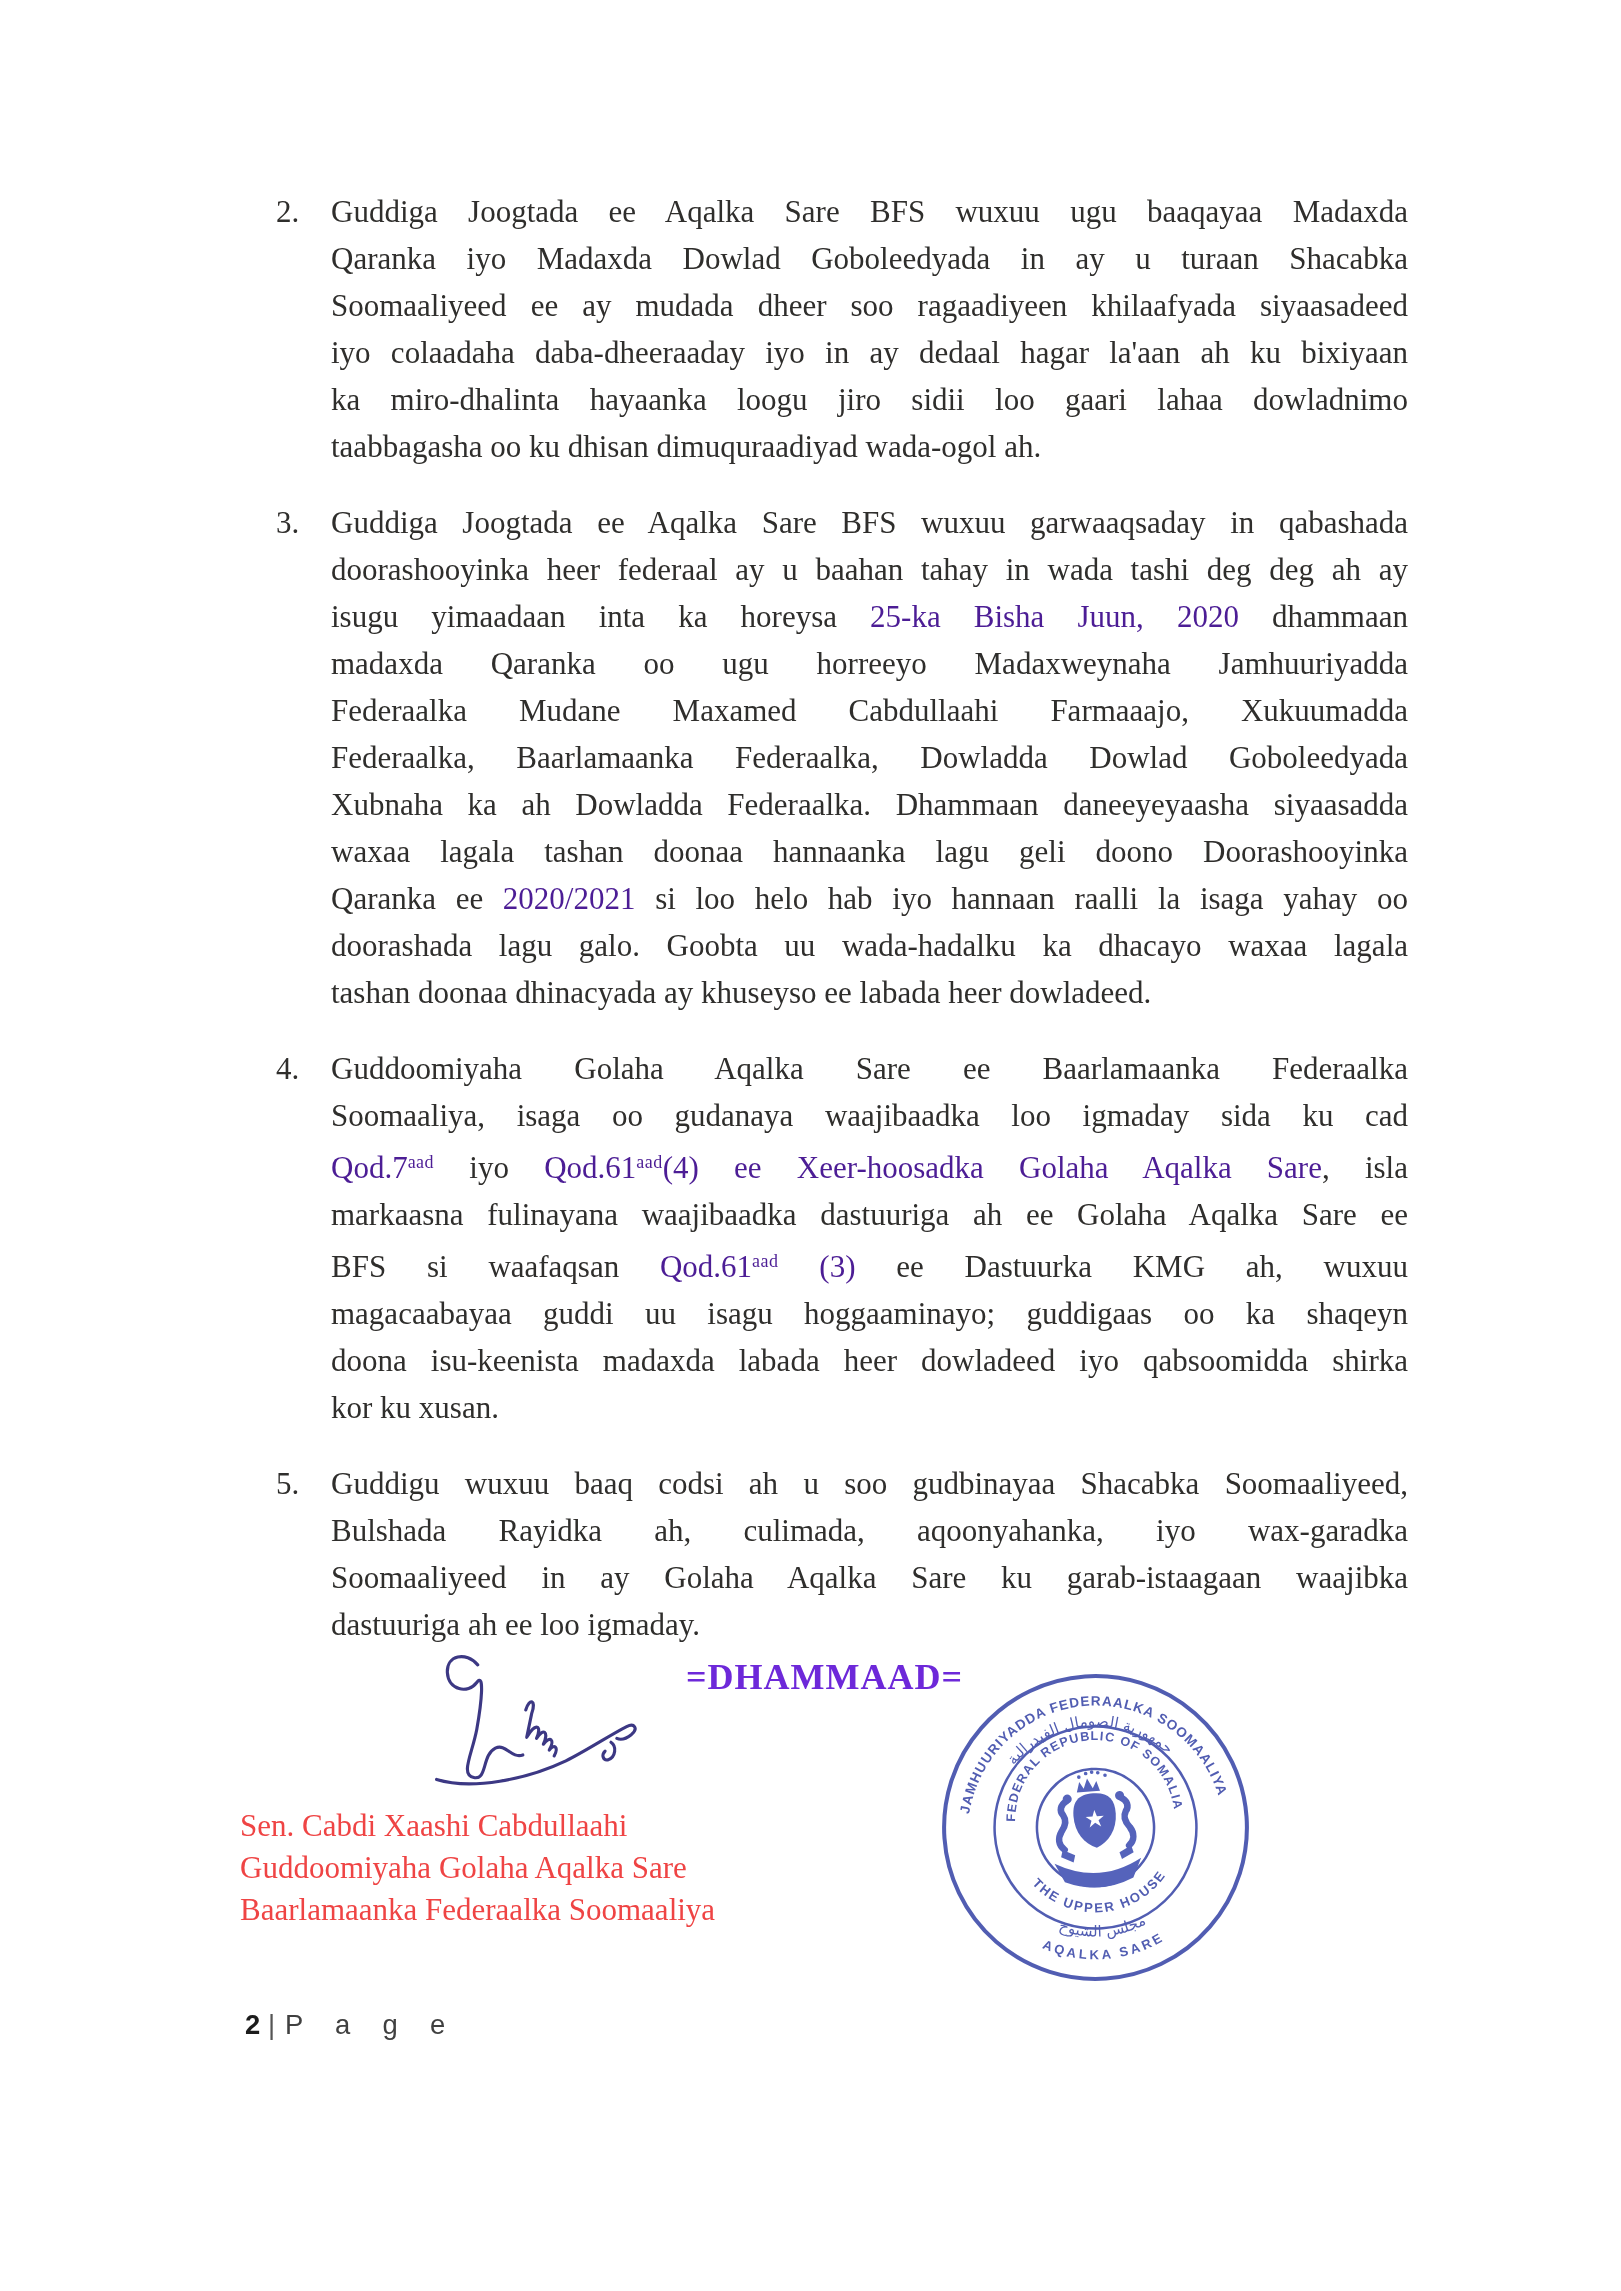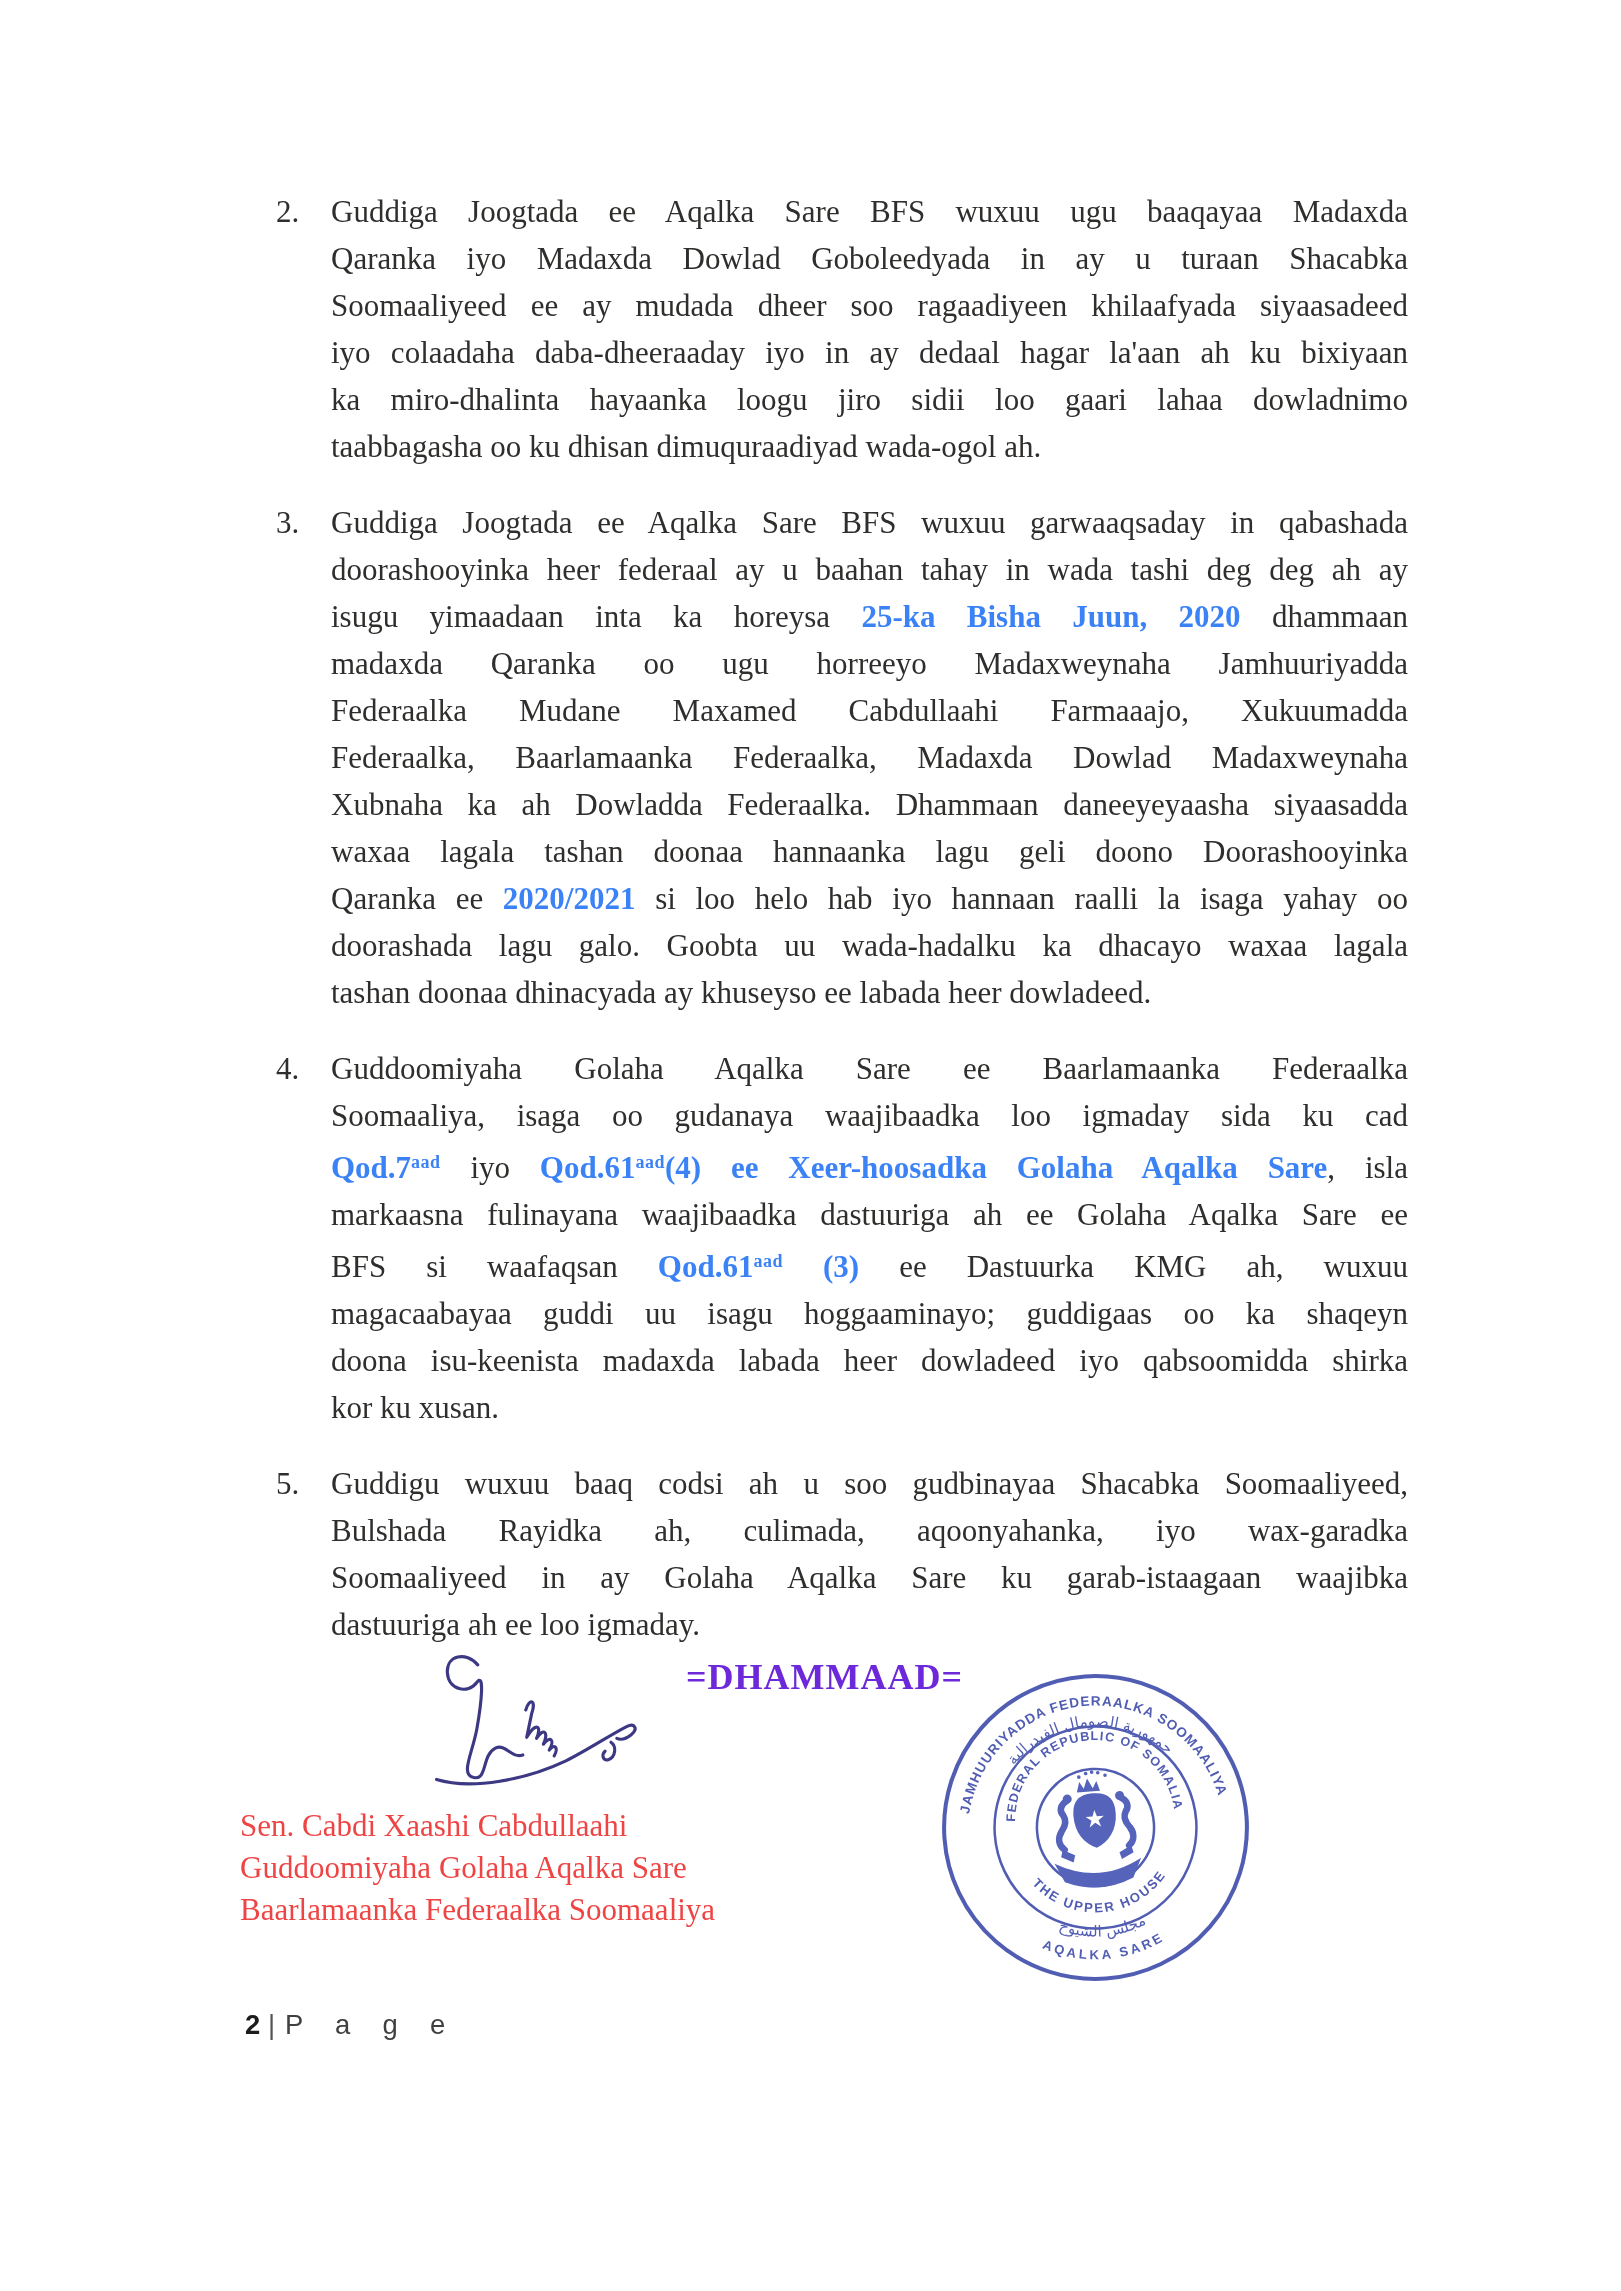--- a/index.html
+++ b/index.html
@@ -27,21 +27,21 @@
     width:55px;
     flex:0 0 55px;
     text-align:left;
   }
   .para .pbody{flex:1 1 auto; min-width:0;}
   .line{
     text-align:justify;
     text-align-last:justify;
   }
   .line.last{ text-align-last:left; }
-  .b{ font-weight:bold; color:#3b82f6; }
+  .b{ font-weight:normal; color:#4c1d95; }
   .sup{
     font-size:0.58em;
     vertical-align:0.55em;
     letter-spacing:0.5px;
   }
   .closing{
     position:absolute;
     left:686px; top:1656px;
     font-size:36px;
     font-weight:bold;
@@ -96,21 +96,21 @@
         </div>
       </div>
       <div class="para">
         <div class="num">3.</div>
         <div class="pbody">
           <div class="line"><span>Guddiga Joogtada ee Aqalka Sare BFS wuxuu garwaaqsaday in qabashada</span></div>
           <div class="line"><span>doorashooyinka heer federaal ay u baahan tahay in wada tashi deg deg ah ay</span></div>
           <div class="line"><span>isugu yimaadaan inta ka horeysa </span><span class="b">25-ka Bisha Juun, 2020</span><span> dhammaan</span></div>
           <div class="line"><span>madaxda Qaranka oo ugu horreeyo Madaxweynaha Jamhuuriyadda</span></div>
           <div class="line"><span>Federaalka Mudane Maxamed Cabdullaahi Farmaaajo, Xukuumadda</span></div>
-          <div class="line"><span>Federaalka, Baarlamaanka Federaalka, Madaxda Dowlad Madaxweynaha</span></div>
+          <div class="line"><span>Federaalka, Baarlamaanka Federaalka, Dowladda Dowlad Goboleedyada</span></div>
           <div class="line"><span>Xubnaha ka ah Dowladda Federaalka. Dhammaan daneeyeyaasha siyaasadda</span></div>
           <div class="line"><span>waxaa lagala tashan doonaa hannaanka lagu geli doono Doorashooyinka</span></div>
           <div class="line"><span>Qaranka ee </span><span class="b">2020/2021</span><span> si loo helo hab iyo hannaan raalli la isaga yahay oo</span></div>
           <div class="line"><span>doorashada lagu galo. Goobta uu wada-hadalku ka dhacayo waxaa lagala</span></div>
           <div class="line last"><span>tashan doonaa dhinacyada ay khuseyso ee labada heer dowladeed.</span></div>
         </div>
       </div>
       <div class="para">
         <div class="num">4.</div>
         <div class="pbody">

